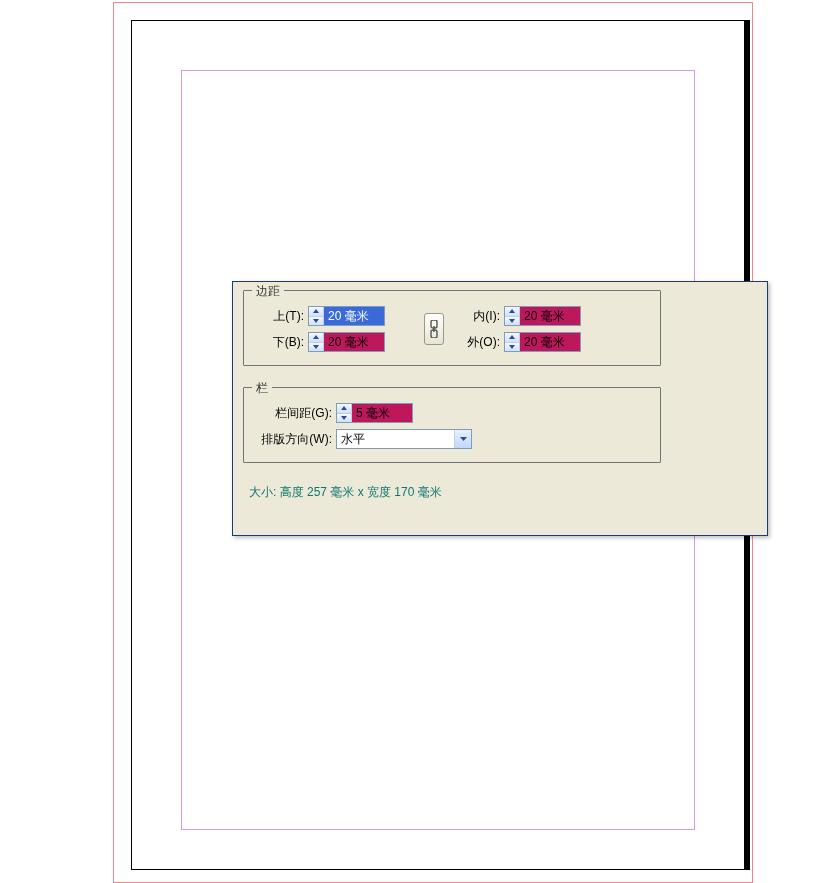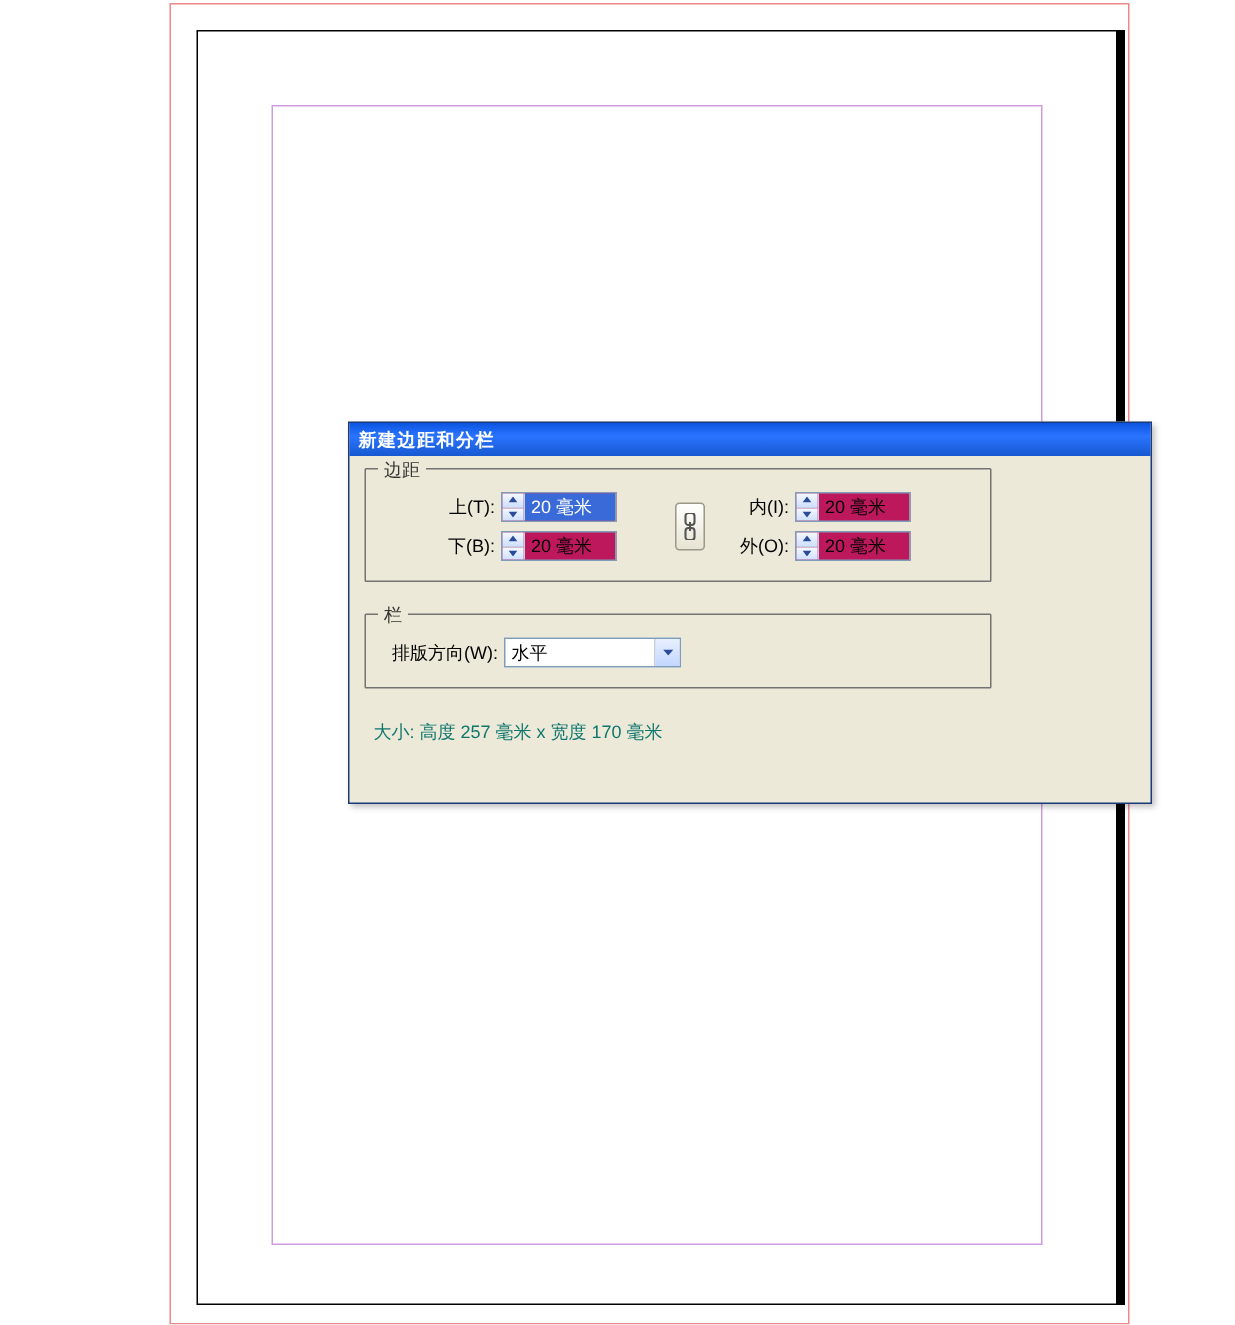--- a/index.html
+++ b/index.html
@@ -239,32 +239,29 @@
 
   <div class="page-edge" style="left:131px; top:20px;  width:614px; height:850px;"></div>
 
   <div class="margin-guide" style="left:181px; top:70px;  width:514px; height:760px;"></div>
 
   <div class="page-edge" style="left:744px; top:20px; width:6px; height:850px; background:#000;border:0;"></div>
 </div>
 
 <div class="dialog">
 
-  <div class="titlebar">
-    <span>新建边距和分栏</span>
-  </div>
 
   <div class="dlg-body clearfix">
 
     <div class="left-col">
 
       <div class="group">
         <legend>边距</legend>
 
-        <div style="display:flex;align-items:center;justify-content:flex-end;">
+        <div style="display:flex;align-items:center;">
 
           <div style="width:160px;">
             <div class="row">
               <span class="lbl" style="width:48px">上(T):</span>
               <span class="spinner">
                 <span class="arrows">
                   <span class="arrow-btn">
                       <svg viewBox="0 0 6 4">
                         <path d="M0 4 L3 0 L6 4 Z" fill="#2a4a9a"></path>
                       </svg>
@@ -348,22 +345,40 @@
       </div>
 
       <div class="group">
         <legend>栏</legend>
 
         <div style="display:flex;">
 
 
           <div style="flex:1;">
             <div class="row">
+              <span class="lbl" style="width:76px">栏间距(G):</span>
+              <span class="spinner">
+                <span class="arrows">
+                  <span class="arrow-btn">
+                      <svg viewBox="0 0 6 4">
+                        <path d="M0 4 L3 0 L6 4 Z" fill="#2a4a9a"></path>
+                      </svg>
+                    </span>
+                  <span class="arrow-btn">
+                      <svg viewBox="0 0 6 4">
+                        <path d="M0 0 L3 4 L6 0 Z" fill="#2a4a9a"></path>
+                      </svg>
+                    </span>
+                </span>
+                <input style="width: 60px;" value="5 毫米">
+              </span>
+            </div>
+            <div class="row">
               <span class="lbl" style="width:76px">排版方向(W):</span>
-              <span class="dropdown" style="width:118px">
+              <span class="dropdown" style="width:136px">
                 <span class="dd-value">水平</span>
                 <span class="dd-btn">
                   <svg viewBox="0 0 7 4">
                       <path d="M0 0 L3.5 4 L7 0 Z" fill="#2a4a9a"></path>
                     </svg>
                 </span>
               </span>
             </div>
           </div>
         </div>

